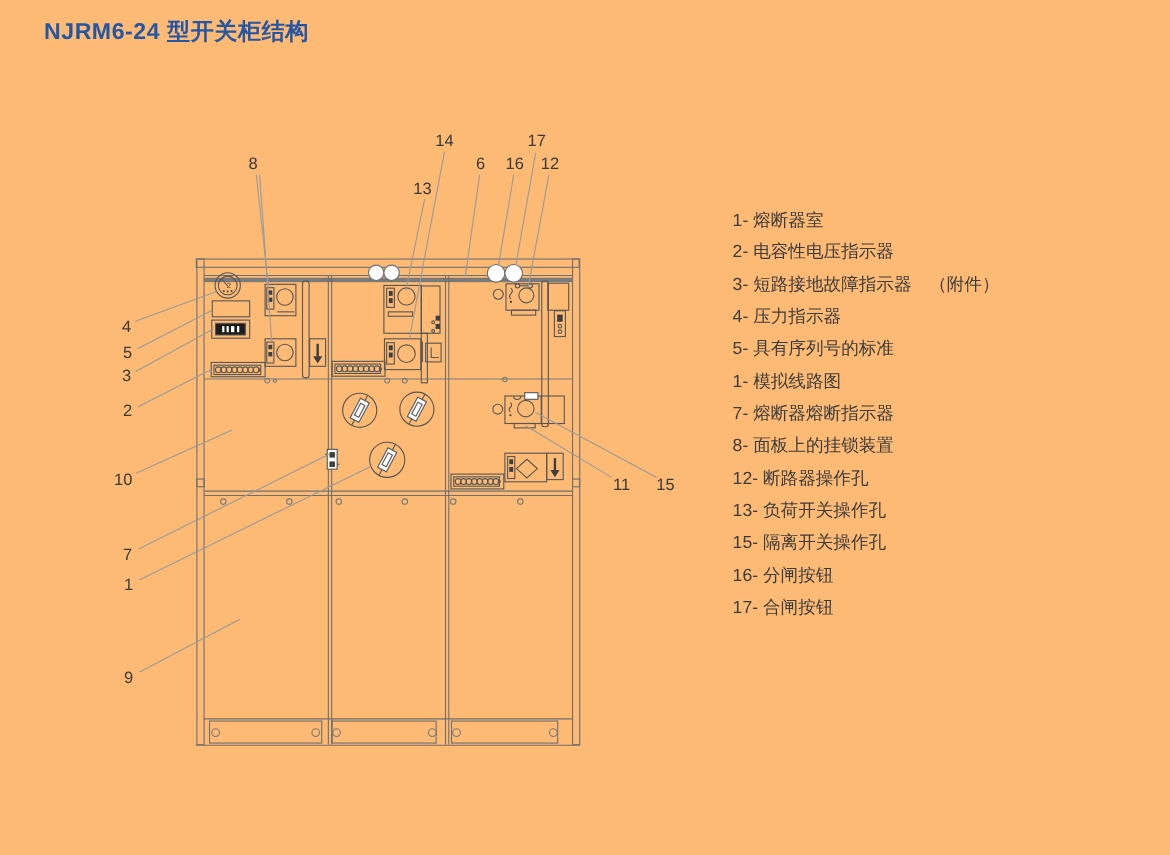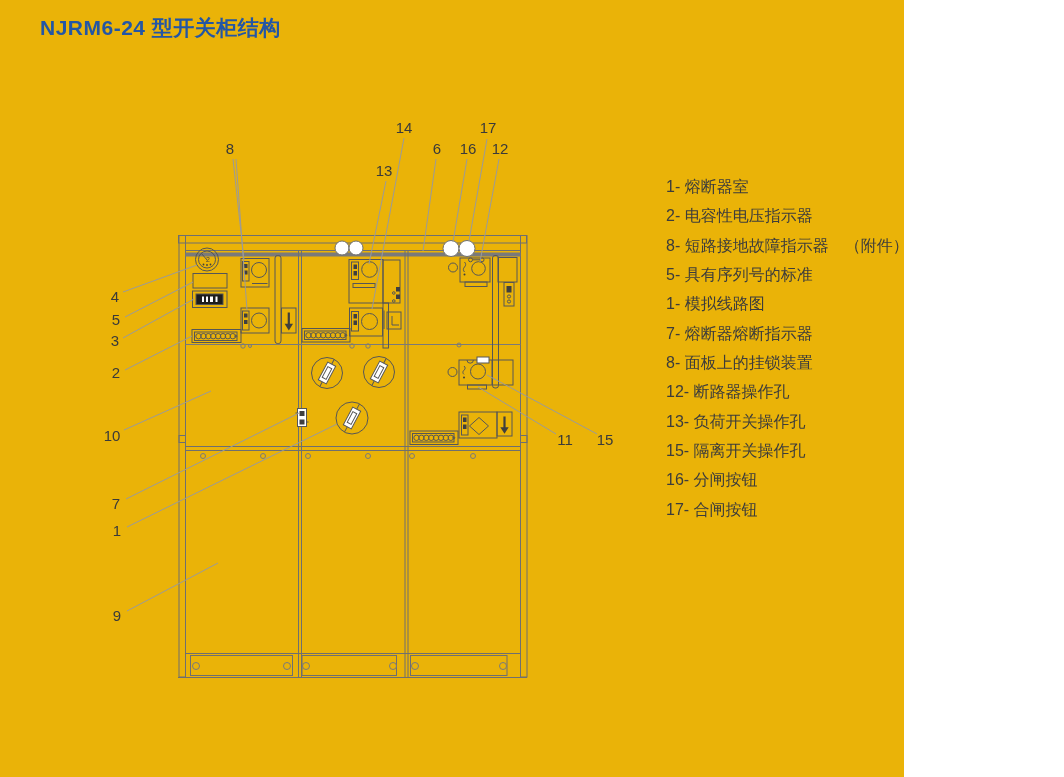--- a/index.html
+++ b/index.html
@@ -1,33 +1,33 @@
 <!DOCTYPE html>
 <html><head>
 <meta charset="utf-8">
 <style>
   html,body{margin:0;padding:0;background:#ffffff;width:1064px;height:777px;
     font-family:"Liberation Sans",sans-serif;}
-  #stage{position:relative;width:904px;height:777px;background:#eab308;overflow:hidden;}
+  #stage{position:relative;width:1064px;height:777px;background:#fdba74;overflow:hidden;}
   #page-title{position:absolute;left:40px;top:14px;font-size:21px;font-weight:bold;
     color:#2356a5;letter-spacing:0.5px;white-space:nowrap;}
   #diagram-svg{position:absolute;left:0;top:0;}
   .ln{stroke:#6f6f6f;fill:none;stroke-width:1;}
   .ln2{stroke:#7a7a7a;fill:none;stroke-width:1;}
   .dv{stroke:#565656;fill:none;stroke-width:1;}
   .wfill{fill:#ffffff;stroke:#565656;stroke-width:1;}
   .dk{fill:#3f3f3f;stroke:none;}
   .blk{fill:#1d1d1d;stroke:#555;stroke-width:1;}
   .wmk{fill:#ffffff;stroke:none;}
   .cl{stroke:#9a9a9a;fill:none;stroke-width:1;}
   .cap{fill:#ffffff;stroke:#6f6f6f;stroke-width:1;}
   .band{fill:#7a7a7a;stroke:none;}
   .num{font-family:"Liberation Sans",sans-serif;font-size:15px;fill:#3a3a3a;text-anchor:middle;}
   .tiny{font-family:"Liberation Sans",sans-serif;font-size:7px;fill:#444;text-anchor:middle;}
-  #legend{position:absolute;left:666px;top:172px;width:380px;color:#3c3c3c;
+  #legend{position:absolute;left:666px;top:186px;width:380px;color:#3c3c3c;
     font-size:16px;}
   #legend .legend-row{height:29.35px;line-height:29.35px;white-space:nowrap;}
 </style>
 </head>
 <body>
 
 <div id="stage">
 
   <div id="page-title">NJRM6-24 型开关柜结构</div>
 
@@ -317,21 +317,22 @@
       <text class="num" x="117" y="536">1</text>
       <text class="num" x="117" y="621">9</text>
       <text class="num" x="565" y="445">11</text>
       <text class="num" x="605" y="445">15</text>
     </g>
   </svg>
 
   <div id="legend">
     <div class="legend-row">1- 熔断器室</div>
     <div class="legend-row">2- 电容性电压指示器</div>
-    <div class="legend-row">8- 短路接地故障指示器　（附件）</div>
+    <div class="legend-row">3- 短路接地故障指示器　（附件）</div>
+    <div class="legend-row">4- 压力指示器</div>
     <div class="legend-row">5- 具有序列号的标准</div>
     <div class="legend-row">1- 模拟线路图</div>
     <div class="legend-row">7- 熔断器熔断指示器</div>
     <div class="legend-row">8- 面板上的挂锁装置</div>
     <div class="legend-row">12- 断路器操作孔</div>
     <div class="legend-row">13- 负荷开关操作孔</div>
     <div class="legend-row">15- 隔离开关操作孔</div>
     <div class="legend-row">16- 分闸按钮</div>
     <div class="legend-row">17- 合闸按钮</div>
   </div>

